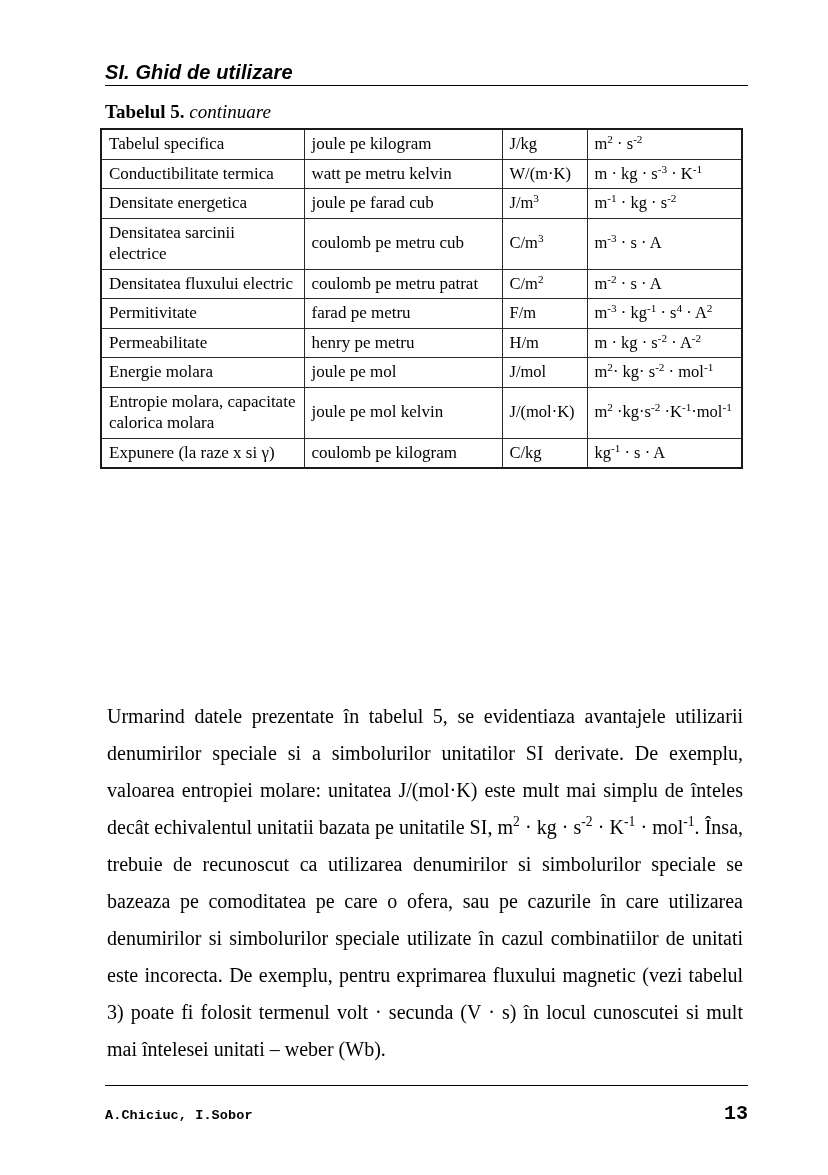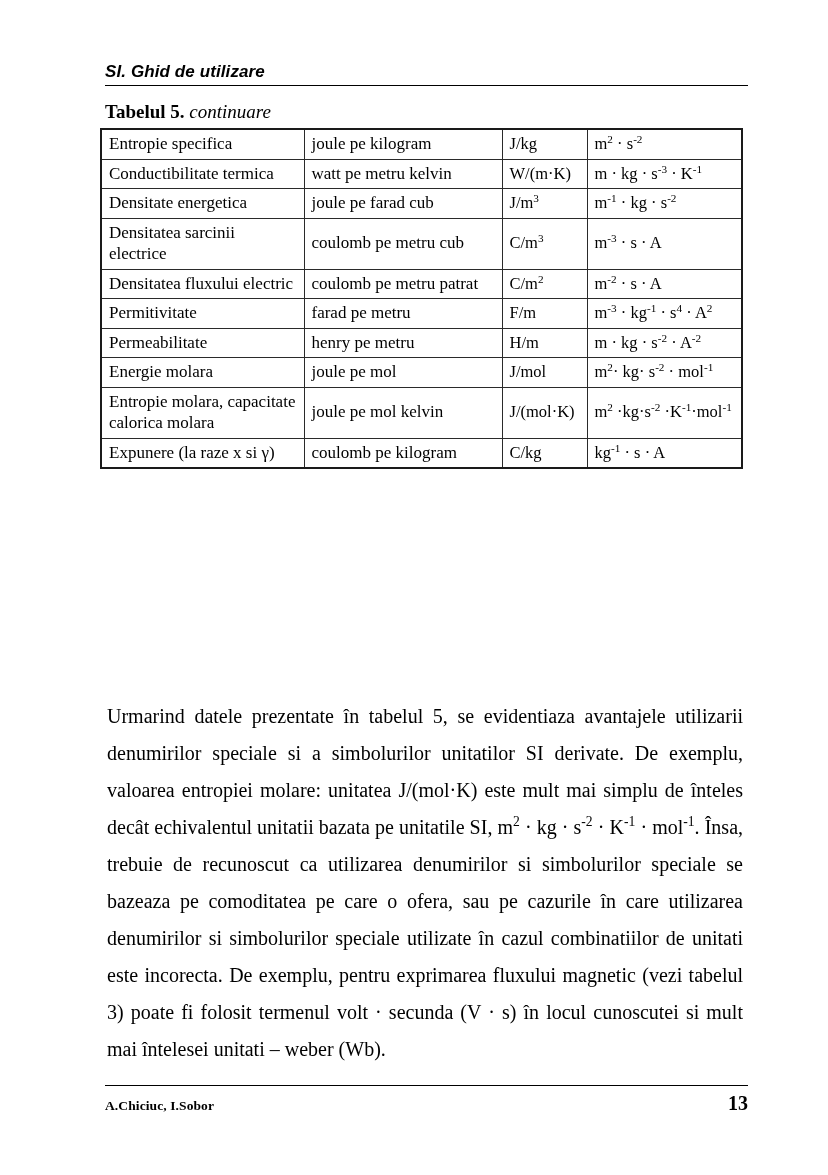--- a/index.html
+++ b/index.html
@@ -27,21 +27,21 @@
   .header-zone {
     position: absolute;
     left: 105px;
     top: 62px;
     width: 643px;
   }
   .header-title {
     font-family: "Liberation Sans", sans-serif;
     font-weight: bold;
     font-style: italic;
-    font-size: 17px;
+    font-size: 20px;
     letter-spacing: 0.1px;
     line-height: 20px;
     color: #000;
   }
   .header-rule {
     margin-top: 3px;
     border-bottom: 1.6px solid #000;
     width: 643px;
   }
 
@@ -120,22 +120,22 @@
     width: 643px;
   }
   .footer-rule {
     border-bottom: 1.8px solid #000;
     width: 643px;
   }
   .footer-row {
     display: flex;
     justify-content: space-between;
     align-items: baseline;
-    margin-top: 6px;
-    font-family: Liberation Serif, serif;
+    margin-top: 16px;
+    font-family: Liberation Mono, monospace;
     font-weight: bold;
     font-size: 13.5px;
   }
   .footer-authors { letter-spacing: 0.1px; }
   .footer-pageno { font-size: 20px; }
 </style>
 </head>
 <body>
 
 <div class="page">
@@ -152,21 +152,21 @@
   <div class="si-table-wrap">
     <table class="si-table">
       <colgroup>
         <col class="c1">
           <col class="c2">
           <col class="c3">
           <col class="c4">
       </colgroup>
       <tbody id="si-table-body">
           <tr>
-            <td class="qty">Entropie specifica</td>
+            <td class="qty">Tabelul specifica</td>
             <td class="name">joule pe kilogram</td>
             <td class="sym">J/kg</td>
             <td class="si">m<sup>2</sup> · s<sup>-2</sup></td>
           </tr>
           <tr>
             <td class="qty">Conductibilitate termica</td>
             <td class="name">watt pe metru kelvin</td>
             <td class="sym">W/(m·K)</td>
             <td class="si">m · kg · s<sup>-3</sup> · K<sup>-1</sup></td>
           </tr>

